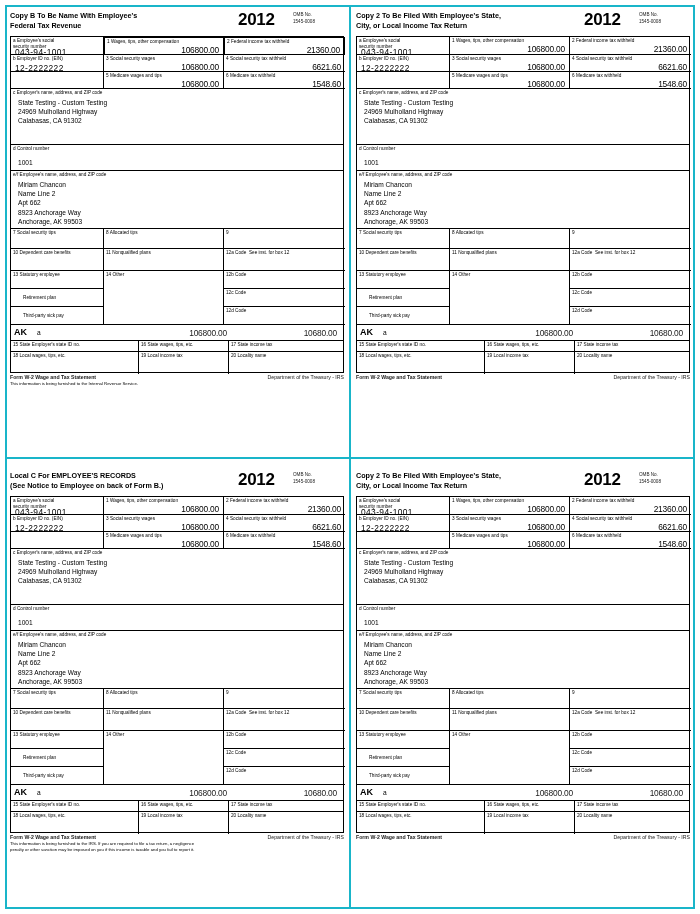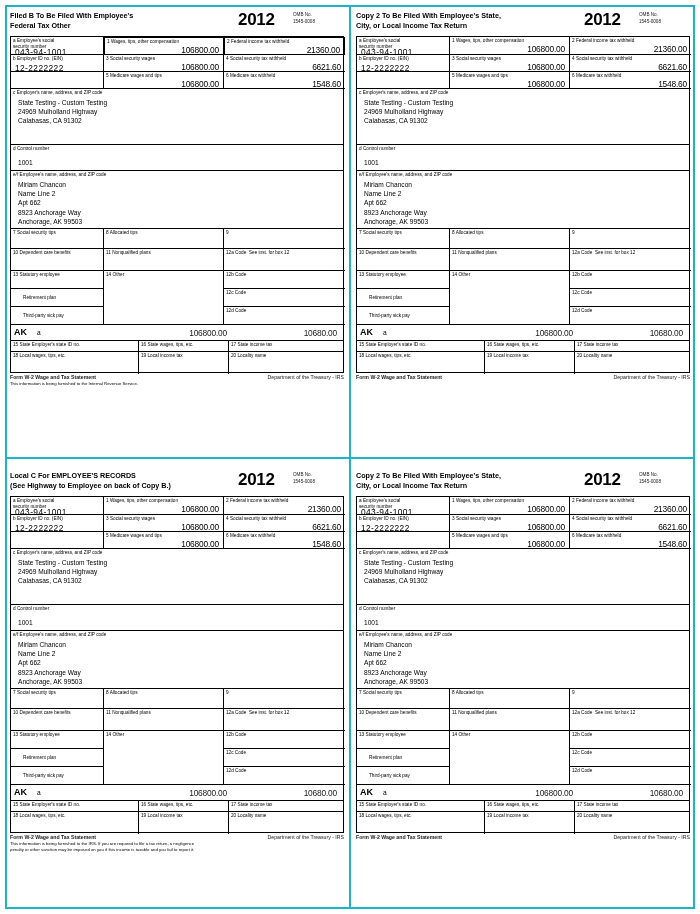--- a/index.html
+++ b/index.html
@@ -118,22 +118,22 @@
 <body>
 
 <div class="sheet">
   <div class="frame"></div>
   <div class="vdiv"></div>
   <div class="hdiv"></div>
   <div id="forms-root">
       <div class="form" style="left:10px;top:10px;">
     <div class="hdr">
       <div class="hdr-title">
-        <span>Filed B To Be Filed With Employee's</span><br>
-        <span>Federal Tax Other</span>
+        <span>Copy B To Be Name With Employee's</span><br>
+        <span>Federal Tax Revenue</span>
       </div>
       <div class="hdr-year">2012</div>
       <div class="hdr-omb">
         <span>OMB No.</span><br>
         <span class="l2">1545-0008</span>
       </div>
     </div>
     <div class="grid" style="height:337px;">
           <div class="cell br bb" style="left:0px;top:0px;width:93px;height:18px;">
             <span class="lab">a  Employee's social
@@ -397,21 +397,21 @@
     <div class="footer">
       <span class="fl">Form W-2 Wage and Tax Statement</span>
       <span class="fr">Department of the Treasury - IRS</span>
 
     </div>
   </div>
       <div class="form" style="left:10px;top:470px;">
     <div class="hdr">
       <div class="hdr-title">
         <span>Local C For EMPLOYEE'S RECORDS</span><br>
-        <span>(See Highway to Employee on back of Copy B.)</span>
+        <span>(See Notice to Employee on back of Form B.)</span>
       </div>
       <div class="hdr-year">2012</div>
       <div class="hdr-omb">
         <span>OMB No.</span><br>
         <span class="l2">1545-0008</span>
       </div>
     </div>
     <div class="grid" style="height:337px;">
           <div class="cell br bb" style="left:0px;top:0px;width:93px;height:18px;">
             <span class="lab">a  Employee's social

